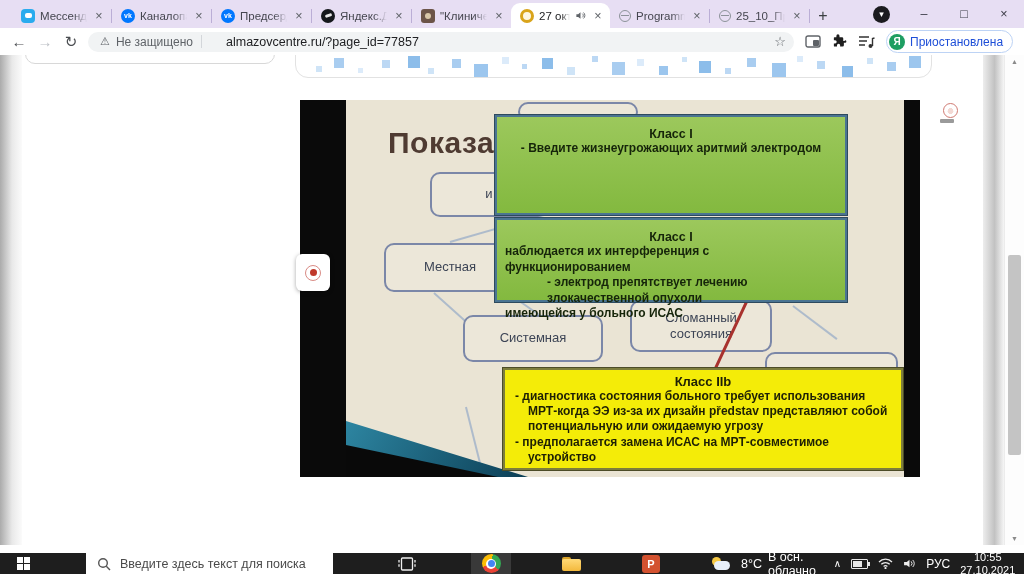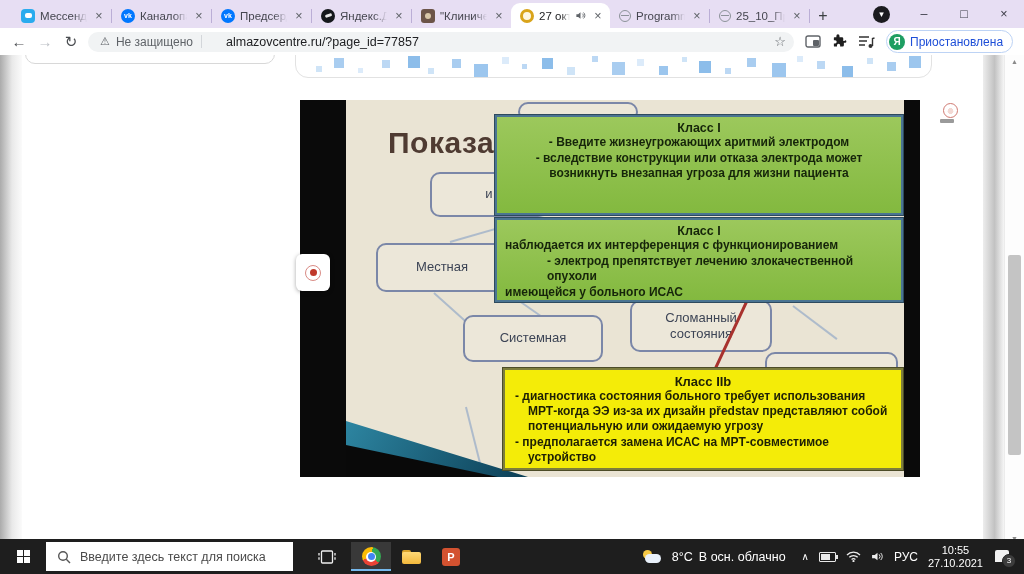--- a/index.html
+++ b/index.html
@@ -63,31 +63,31 @@
   #stamp .c{width:13px;height:13px;border:1.3px solid #d07a72;border-radius:50%;margin-left:4px;background:radial-gradient(circle at 50% 55%, #f3d9d4 30%, transparent 32%);}
   #stamp .b{width:14px;height:4px;background:#9a9a9a;border-radius:1px;margin-top:1px;margin-left:1px;}
 
   
   #slide{position:absolute;left:300px;top:45px;width:620px;height:377px;background:#0a0a0a;overflow:hidden;}
   #slide-paper{position:absolute;left:46px;top:0;width:558px;height:377px;background:#eae4d4;}
   #slide-title{position:absolute;left:88px;top:26px;font-size:30px;font-weight:bold;color:#4f3b32;letter-spacing:.5px;z-index:2;white-space:nowrap;}
   .node{position:absolute;background:#ece7d9;border:2px solid #7b87a8;border-radius:10px;display:flex;align-items:center;justify-content:center;text-align:center;font-size:13px;color:#3c4455;z-index:3;box-sizing:border-box;line-height:1.25;padding:2px 6px;}
   .edge{position:absolute;height:2px;background:#9aadc8;opacity:.75;transform-origin:left center;z-index:2;}
   #red-line{position:absolute;left:430px;top:192px;width:3px;height:84px;background:#a8322e;transform:rotate(25deg);z-index:4;border-radius:2px;}
-  .gbox{position:absolute;left:195px;width:408px;background:linear-gradient(#9cc85c,#83b93f);border:2px solid #4a7492;box-shadow:0 0 0 1px #2e4a5e;z-index:5;box-sizing:border-box;padding:4px 8px 4px;color:#16250a;}
+  .gbox{position:absolute;left:195px;width:352px;background:linear-gradient(#9cc85c,#83b93f);border:2px solid #4a7492;box-shadow:0 0 0 1px #2e4a5e;z-index:5;box-sizing:border-box;padding:10px 8px 4px;color:#16250a;}
   .gbox .bt{text-align:center;font-size:12.5px;font-weight:bold;}
   .gbox .ln{font-size:12px;font-weight:600;line-height:1.3;}
   #ybox{position:absolute;left:203px;top:268px;width:400px;height:102px;background:#f4ec08;border:2px solid #7d7d3c;box-shadow:0 0 0 1px #4c4c28;z-index:6;box-sizing:border-box;padding:4px 10px;color:#1e2005;}
   #ybox .bt{text-align:center;font-size:13px;font-weight:bold;}
   #ybox .yb{font-size:12px;font-weight:bold;line-height:1.27;padding-left:13px;text-indent:-13px;}
   #wedge-teal{position:absolute;left:46px;top:312px;width:182px;height:65px;background:linear-gradient(120deg,#2e87a3,#0c3e55);clip-path:polygon(0 14%,100% 100%,0 100%);z-index:2;}
   #wedge-black{position:absolute;left:46px;top:330px;width:152px;height:47px;background:#090909;clip-path:polygon(0 32%,100% 100%,0 100%);z-index:2;}
 
   
-  #taskbar{position:absolute;left:0;bottom:0;right:0;height:35px;background:#1e1e1e;display:flex;align-items:center;color:#fff;}
+  #taskbar{position:absolute;left:0;bottom:0;right:0;height:21px;background:#1e1e1e;display:flex;align-items:center;color:#fff;gap:40px;}
   #start{width:46px;height:29px;display:grid;place-items:center;flex:none;}
   .winlogo{width:13px;height:13px;display:grid;grid-template-columns:6px 6px;grid-template-rows:6px 6px;gap:1px;}
   .winlogo i{background:#fdfdfd;}
   #tb-search{width:247px;height:29px;background:#fff;display:flex;align-items:center;gap:9px;padding-left:11px;box-sizing:border-box;flex:none;}
   #tb-search .txt{font-size:12.5px;color:#4a4a4a;}
   .tb-app{width:40px;height:29px;display:grid;place-items:center;flex:none;}
   .tb-app.open{background:rgba(255,255,255,.12);box-shadow:inset 0 -2px 0 #76b9ed;}
   .chrome-ic{width:19px;height:19px;border-radius:50%;background:conic-gradient(from 130deg,#ea4335 0 33%,#fbbc05 33% 66%,#34a853 66% 100%);display:grid;place-items:center;}
   .chrome-ic i{width:10px;height:10px;border-radius:50%;background:#fff;display:grid;place-items:center;}
   .chrome-ic i b{width:7px;height:7px;border-radius:50%;background:#4285f4;display:block;}
@@ -258,39 +258,38 @@
       <div class="edge" style="left:150px;top:141px;width:104px;transform:rotate(-16deg);"></div>
       <div class="edge" style="left:205px;top:190px;width:48px;transform:rotate(35deg);"></div>
       <div class="edge" style="left:134px;top:192px;width:45px;transform:rotate(42deg);"></div>
       <div class="edge" style="left:166px;top:306px;width:84px;transform:rotate(76deg);"></div>
       <div class="edge" style="left:493px;top:205px;width:55px;transform:rotate(37deg);"></div>
 
       <div class="node" style="left:218px;top:2px;width:120px;height:20px;"></div>
       <div class="node" style="left:130px;top:72px;width:118px;height:45px;">
         <span>и</span>
       </div>
-      <div class="node" style="left:76px;top:143px;width:132px;height:49px;">
+      <div class="node" style="left:84px;top:143px;width:132px;height:49px;">
         <span>Местная</span>
       </div>
       <div class="node" style="left:163px;top:215px;width:140px;height:47px;">
         <span>Системная</span>
       </div>
       <div class="node" style="left:330px;top:200px;width:142px;height:52px;">
         <span>Сломанный состояния</span>
       </div>
       <div class="node" style="left:465px;top:252px;width:133px;height:40px;"></div>
 
       <div id="red-line"></div>
 
       <div class="gbox" style="top:15px;height:100px;">
         <div class="bt">Класс I</div>
         <div class="ln" style="text-align:center;">
           <span>-   Введите </span><b>жизнеугрожающих аритмий</b><span> электродом</span>
         </div>
-        <div class="ln" style="text-align:center;max-width:380px;margin:0 auto;">-   вследствие конструкции или отказа электрода может возникнуть внезапная угроза для жизни пациента</div>
       </div>
 
       <div class="gbox" style="top:118px;height:84px;">
         <div class="bt">Класс I</div>
         <div class="ln">наблюдается их интерференция с функционированием</div>
         <div class="ln" style="padding-left:42px;">-    электрод препятствует лечению злокачественной опухоли</div>
         <div class="ln">имеющейся у больного ИСАС</div>
       </div>
 
       <div id="ybox">

